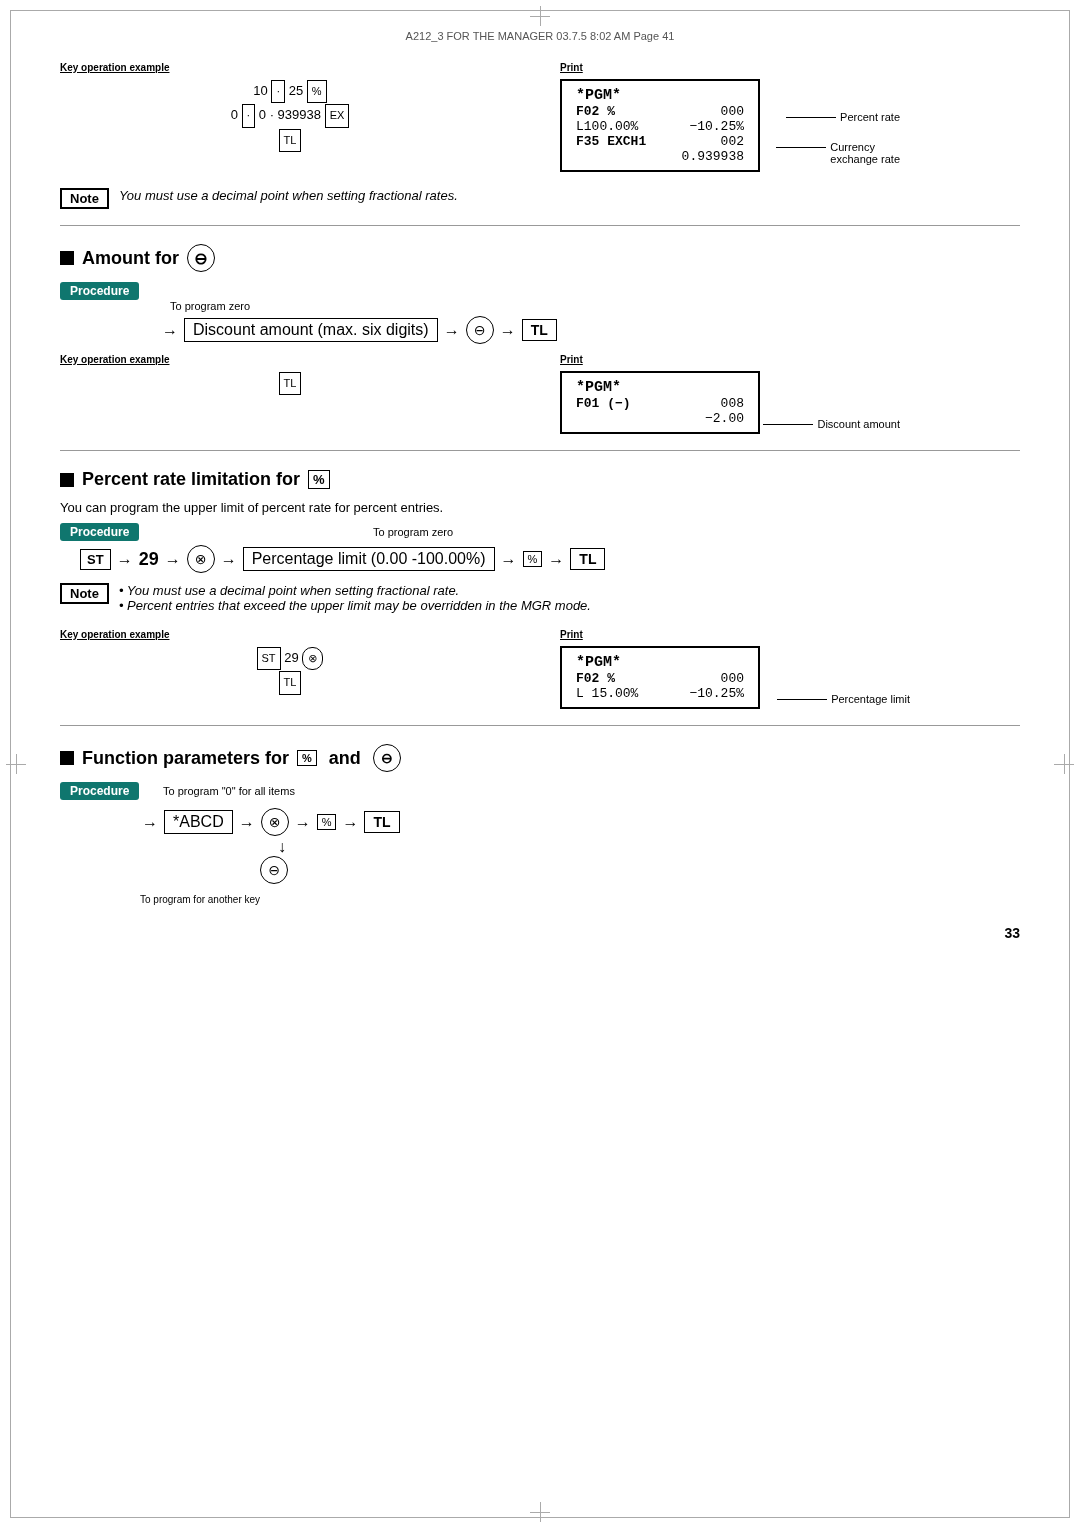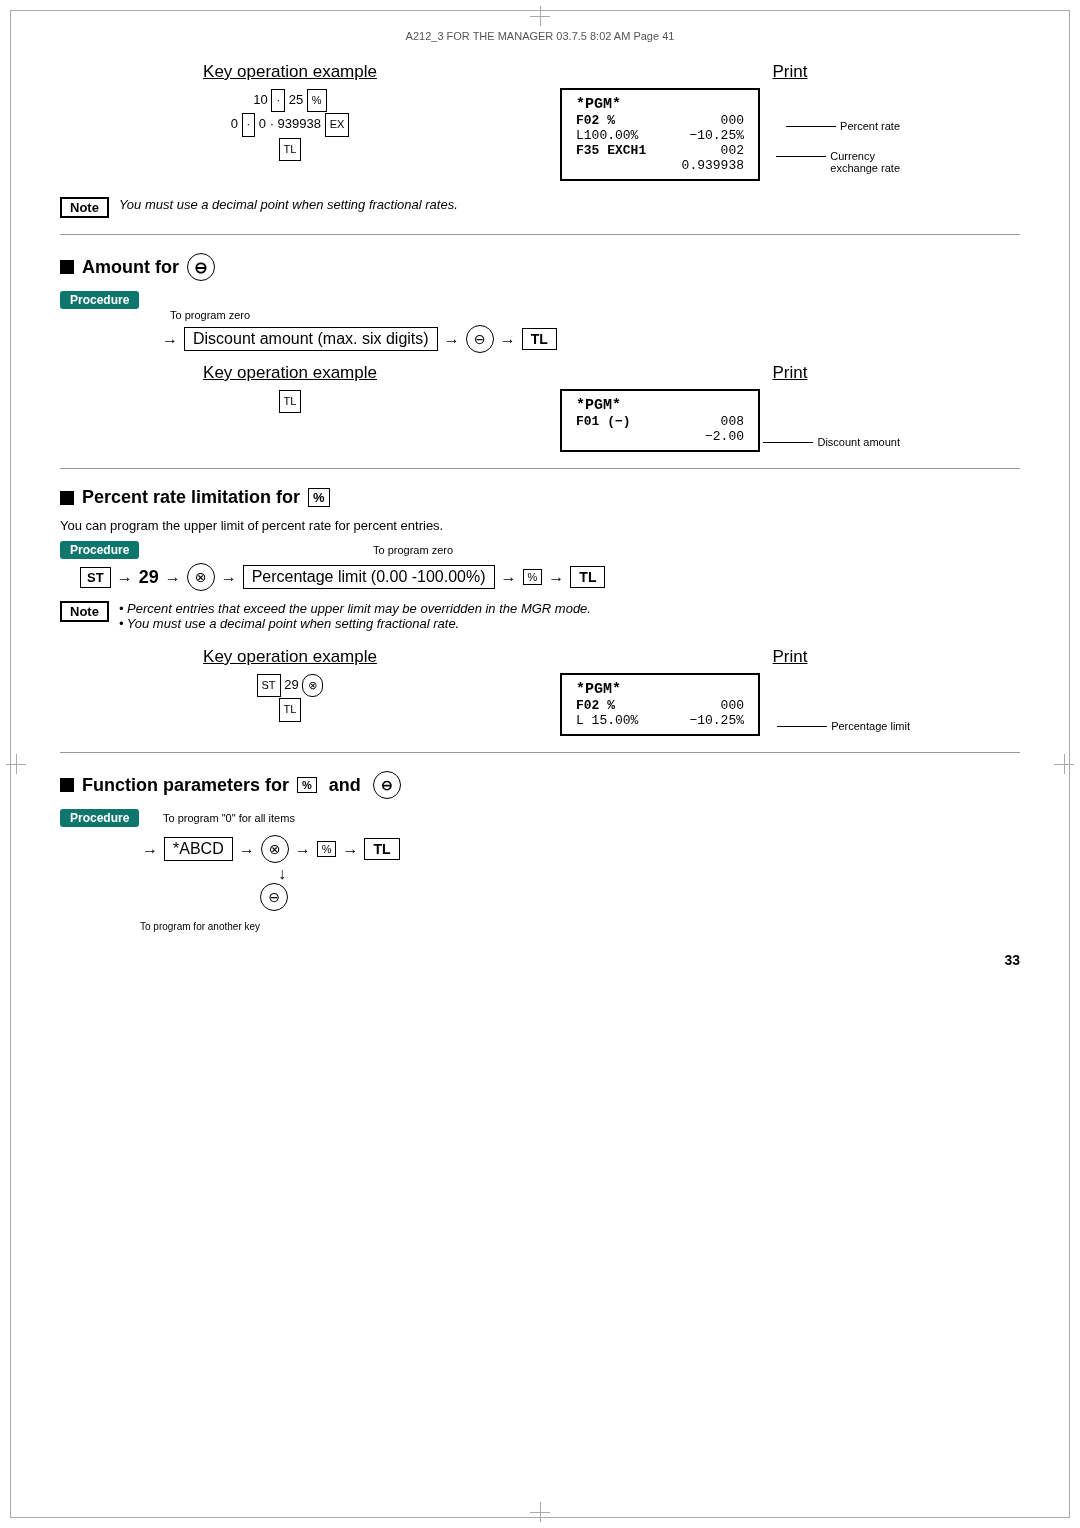--- a/index.html
+++ b/index.html
@@ -63,25 +63,24 @@
     
     .two-col {
       display: flex;
       gap: 40px;
       margin: 10px 0 16px 0;
     }
     .two-col .col {
       flex: 1;
     }
     .two-col .col-header {
-      font-weight: normal;
+      font-weight: bold;
       text-decoration: underline;
-      text-align: center;
       margin-bottom: 6px;
-      font-size: 17px;
+      font-size: 10px;
     }
     .key-example {
       text-align: center;
       line-height: 1.8;
     }
 
     
     .print-box {
       border: 2px solid #000;
       padding: 6px 14px;
@@ -379,22 +378,22 @@
     <span class="flow-arrow">→</span>
     <span class="key-btn">%</span>
     <span class="flow-arrow">→</span>
     <span class="flow-tl">TL</span>
   </div>
 </div>
 
 <div class="note-box">
   <span class="note-label">Note</span>
   <div>
+    <div>• You must use a decimal point when setting fractional rate.</div>
     <div>• Percent entries that exceed the upper limit may be overridden in the MGR mode.</div>
-    <div>• You must use a decimal point when setting fractional rate.</div>
   </div>
 </div>
 
 <div class="two-col">
   <div class="col">
     <div class="col-header">Key operation example</div>
     <div class="key-example">
       <div>
         <span class="key-btn">ST</span>
         <span> 29 </span>

